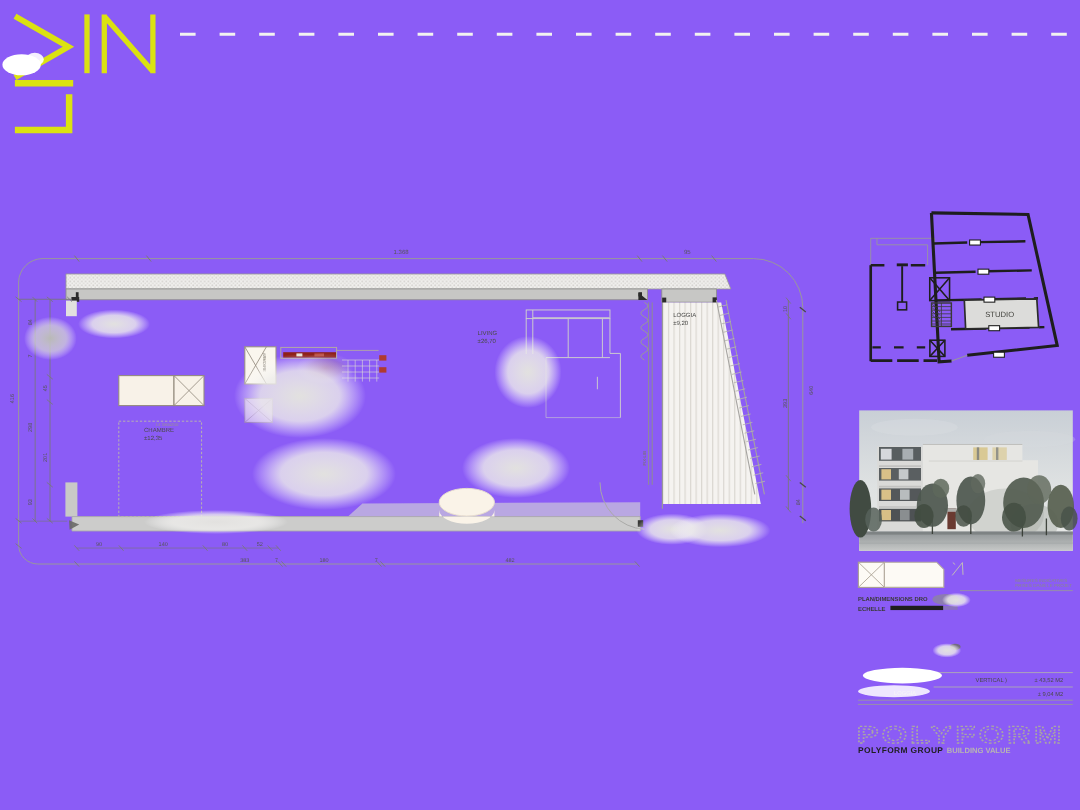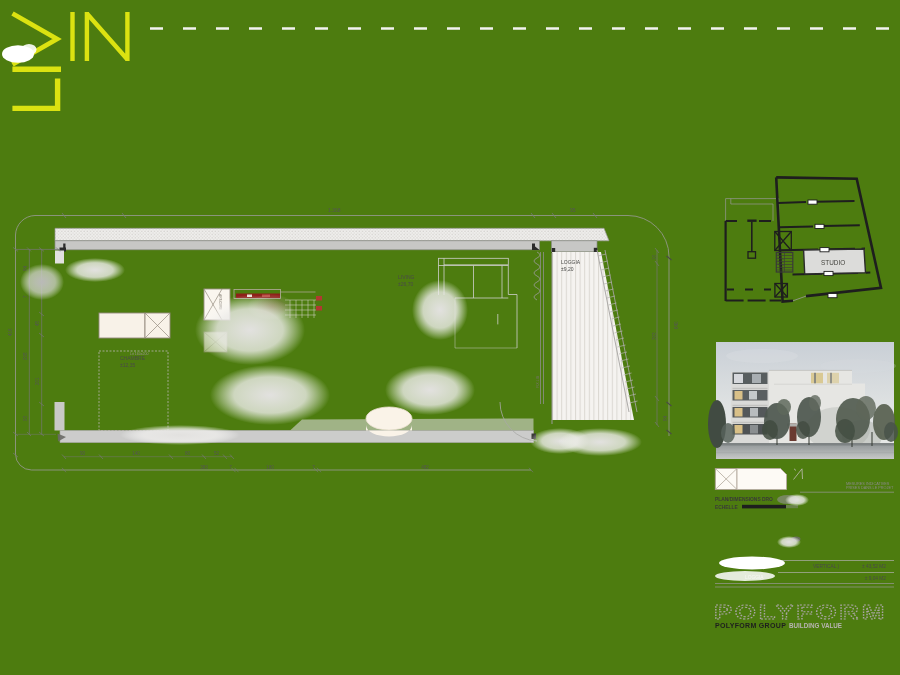--- a/index.html
+++ b/index.html
@@ -1,16 +1,16 @@
 <!DOCTYPE html>
 <html><head>
 <meta charset="utf-8">
 <style>
   html,body{margin:0;padding:0;background:#ffffff;}
-  #page{position:relative;width:900px;height:675px;background:#4d7c0f;overflow:hidden;
+  #page{position:relative;width:900px;height:675px;background:#8b5cf6;overflow:hidden;
         font-family:"Liberation Sans", sans-serif;}
   svg text{font-family:"Liberation Sans", sans-serif;}
 </style>
 </head>
 <body>
 <div id="page">
 <svg width="900" height="675" viewBox="0 0 900 675" xmlns="http://www.w3.org/2000/svg">
 <defs>
   <pattern id="hatchdots" width="3.2" height="3.2" patternUnits="userSpaceOnUse">
     <rect width="3.2" height="3.2" fill="#f1f0ee"></rect>

